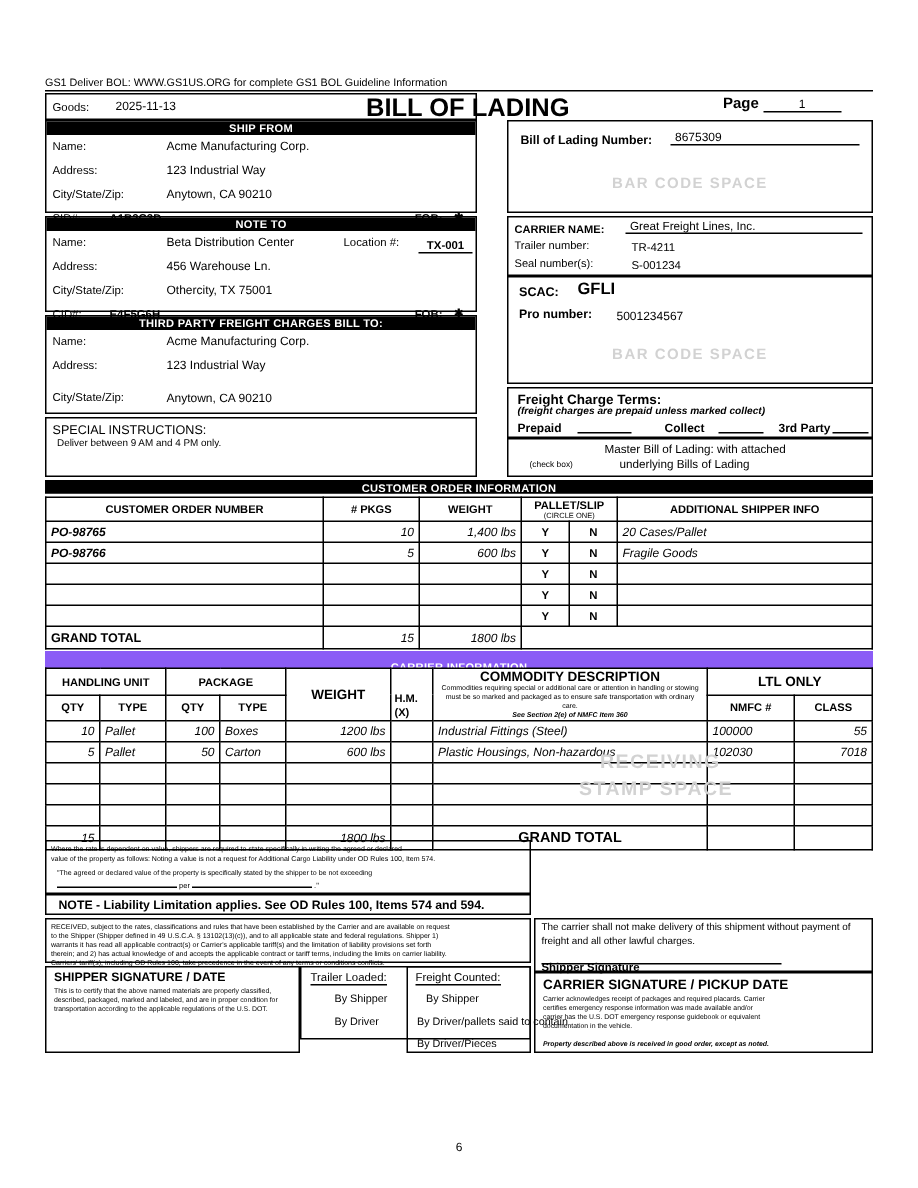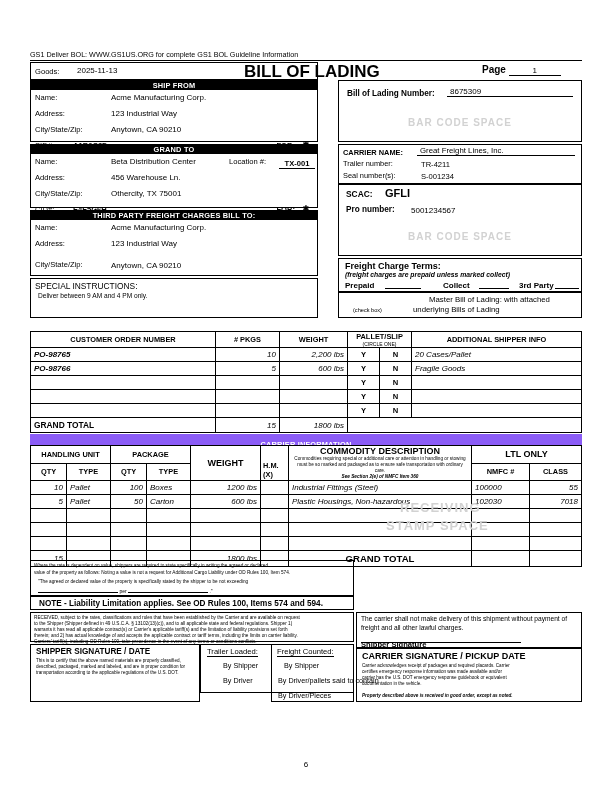--- a/index.html
+++ b/index.html
@@ -99,21 +99,21 @@
     </div>
     <div class="row" style="height:14px;">
       <span class="k">SID#:</span>
       <span class="v bold" style="left:42px; font-size:7.6px;">A1B2C3D</span>
       <span class="fob" style="right:22px; top:3px;">FOB:</span>
       <span class="fob" style="right:8px; top:2px;">✱</span>
     </div>
   </div>
 
   <div class="party" style="top:144px; height:64px;">
-    <div class="band">GRAND TO</div>
+    <div class="band">NOTE TO</div>
     <div class="row">
       <span class="k">Name:</span>
       <span class="v">Beta Distribution Center</span>
       <span class="lbl" style="position:absolute; left:198px; top:3px;">Location #:</span>
       <span class="bold ul" style="position:absolute; left:248px; top:5px; font-size:7.6px; width:36px; text-align:center;">TX-001</span>
     </div>
     <div class="row">
       <span class="k">Address:</span>
       <span class="v">456 Warehouse Ln.</span>
     </div>
@@ -179,43 +179,46 @@
     <span class="bold" style="position:absolute; left:6px; top:22px; font-size:8px;">Prepaid</span>
     <span class="ul" style="position:absolute; left:46px; top:21px; width:36px; height:9px;"></span>
     <span class="bold" style="position:absolute; left:104px; top:22px; font-size:8px;">Collect</span>
     <span class="ul" style="position:absolute; left:140px; top:21px; width:30px; height:9px;"></span>
     <span class="bold" style="position:absolute; left:180px; top:22px; font-size:8px;">3rd Party</span>
     <span class="ul" style="position:absolute; left:216px; top:21px; width:24px; height:9px;"></span>
   </div>
 
   <div class="rbox" style="top:292px; height:26px;">
     <span style="position:absolute; left:14px; top:14px; font-size:5.6px;">(check box)</span>
-    <span style="position:absolute; left:90px; top:2px; font-size:7.8px;">Master Bill of Lading: with attached</span>
+    <span style="position:absolute; left:64px; top:2px; font-size:7.8px;">Master Bill of Lading: with attached</span>
     <span style="position:absolute; left:74px; top:12px; font-size:7.8px;">underlying Bills of Lading</span>
   </div>
 
+  <div style="position:absolute; left:30px; top:320px; width:552px;">
+    <div class="band" style="border:1px solid #000;">CUSTOMER ORDER INFORMATION</div>
+  </div>
 
   <table style="left:30px; top:331px; width:552px;">
     <thead class="tbl-head">
       <tr>
         <th style="width:185px;">CUSTOMER ORDER NUMBER</th>
         <th style="width:64px;"># PKGS</th>
         <th style="width:68px;">WEIGHT</th>
         <th colspan="2" style="width:64px; padding:0;">
           <div>PALLET/SLIP</div>
           <div style="font-size:5px; font-weight:normal;">(CIRCLE ONE)</div>
         </th>
         <th>ADDITIONAL SHIPPER INFO</th>
       </tr>
     </thead>
     <tbody>
       <tr style="height:14px;">
         <td class="cell-i bold">PO-98765</td>
         <td class="cell-i rt">10</td>
-        <td class="cell-i rt">2,200 lbs</td>
+        <td class="cell-i rt">1,400 lbs</td>
         <td class="ctr bold" style="width:32px;">Y</td>
         <td class="ctr bold" style="width:32px;">N</td>
         <td class="cell-i">20 Cases/Pallet</td>
       </tr>
       <tr style="height:14px;">
         <td class="cell-i bold">PO-98766</td>
         <td class="cell-i rt">5</td>
         <td class="cell-i rt">600 lbs</td>
         <td class="ctr bold">Y</td>
         <td class="ctr bold">N</td>

